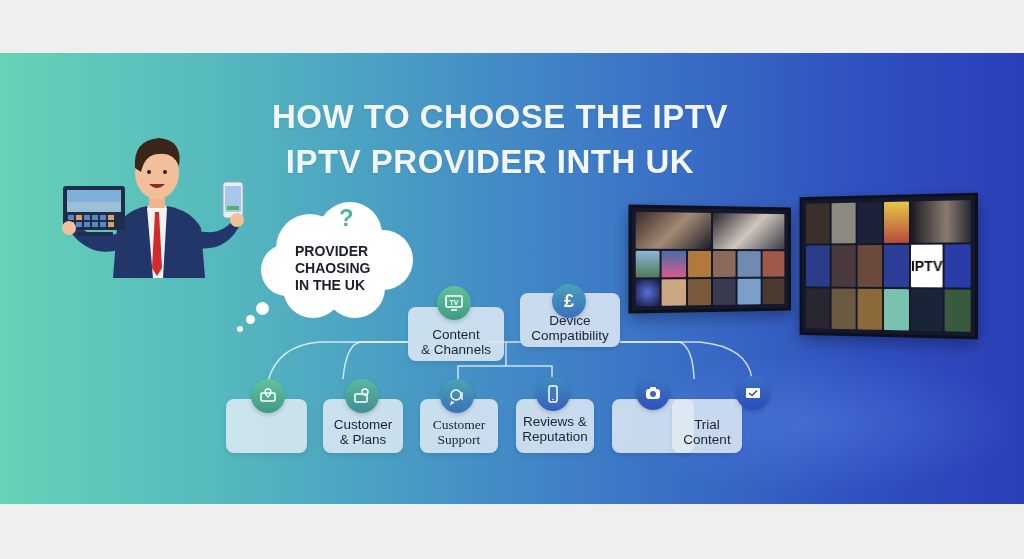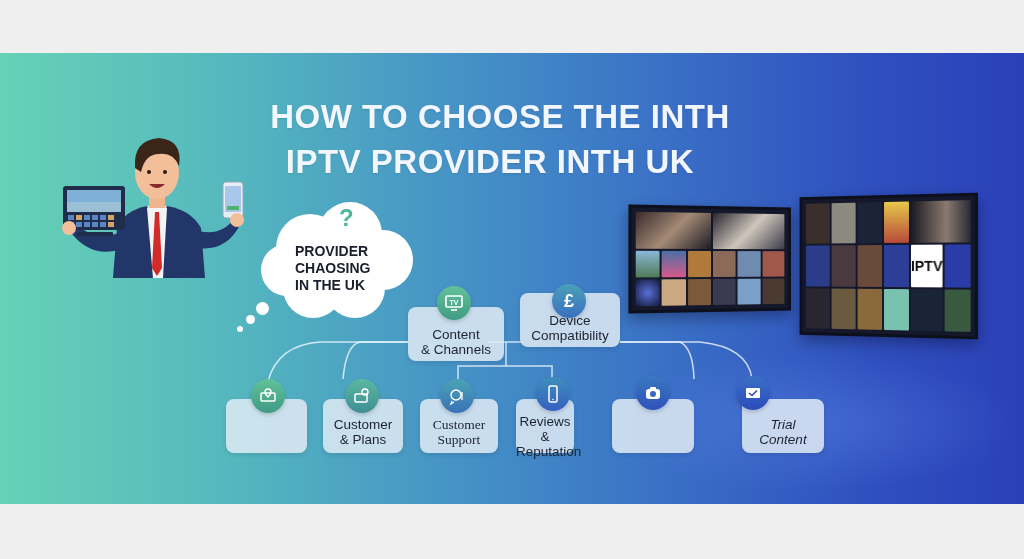--- a/index.html
+++ b/index.html
@@ -31,21 +31,21 @@
   .icon-circ { position:absolute; width:34px; height:34px; border-radius:50%; display:flex; align-items:center; justify-content:center; box-shadow:0 2px 4px rgba(0,0,0,0.18); }
   .icon-circ svg { width:20px; height:20px; }
   svg.lines { position:absolute; left:0; top:0; width:1024px; height:451px; }
 </style>
 </head>
 <body>
 
 <div class="banner">
   <div class="banner-glow"></div>
 
-  <div class="title l1">HOW TO CHOOSE THE INTH</div>
+  <div class="title l1">HOW TO CHOOSE THE IPTV</div>
   <div class="title l2">IPTV PROVIDER INTH UK</div>
 
   <svg class="man" viewBox="0 0 200 150">
 
     <path d="M58 150 L62 100 Q70 82 92 78 L112 78 Q136 82 146 100 L150 150 Z" fill="#22366a"></path>
 
     <path d="M140 102 Q165 110 180 90 L186 95 Q172 124 142 120 Z" fill="#22366a"></path>
 
     <path d="M66 104 Q40 115 20 95 L14 102 Q34 130 64 122 Z" fill="#22366a"></path>
 
@@ -221,21 +221,21 @@
     </div>
   </div>
   <div class="icon-circ" style="left:440px;top:326px;background:linear-gradient(#4aa4b4,#3a72b8);">
     <svg viewBox="0 0 20 20">
         <circle cx="9" cy="9" r="5" fill="none" stroke="#fff" stroke-width="1.5"></circle>
         <path d="M5 15 l-1 3 3 -2" fill="none" stroke="#fff" stroke-width="1.3"></path>
         <path d="M15 6 v8" stroke="#fff" stroke-width="1.3"></path>
       </svg>
   </div>
 
-  <div class="card" style="left:516px;top:346px;width:58px;height:54px;">
+  <div class="card" style="left:516px;top:346px;width:78px;height:54px;">
     <div class="card-label" style="top:15px;">
       <div>Reviews &amp;</div>
       <div>Reputation</div>
     </div>
   </div>
   <div class="icon-circ" style="left:536px;top:324px;background:linear-gradient(#3f8ebc,#3660c0);">
     <svg viewBox="0 0 20 20">
         <rect x="6" y="2" width="8" height="16" rx="1.5" fill="none" stroke="#fff" stroke-width="1.5"></rect>
         <circle cx="10" cy="15.5" r="0.8" fill="#fff"></circle>
       </svg>
@@ -243,21 +243,21 @@
 
   <div class="card" style="left:612px;top:346px;width:82px;height:54px;"></div>
   <div class="icon-circ" style="left:636px;top:323px;background:linear-gradient(#3a78c0,#2f52bc);">
     <svg viewBox="0 0 20 20">
         <rect x="3" y="6" width="14" height="10" rx="3" fill="#fff"></rect>
         <circle cx="10" cy="11" r="3" fill="#3a68c0"></circle>
         <rect x="7" y="4" width="6" height="3" rx="1" fill="#fff"></rect>
       </svg>
   </div>
 
-  <div class="card" style="left:742px;top:346px;width:82px;height:54px;font-style:italic;">
+  <div class="card" style="left:672px;top:346px;width:70px;height:54px;">
     <div class="card-label" style="top:18px;">
       <div>Trial</div>
       <div>Content</div>
     </div>
   </div>
   <div class="icon-circ" style="left:736px;top:323px;background:linear-gradient(#3a70c4,#2c4cbc);">
     <svg viewBox="0 0 20 20">
         <rect x="3" y="5" width="14" height="10" rx="1" fill="#fff"></rect>
         <path d="M6 10 l3 2.5 l5 -5" fill="none" stroke="#2c4cbc" stroke-width="1.6"></path>
       </svg>

